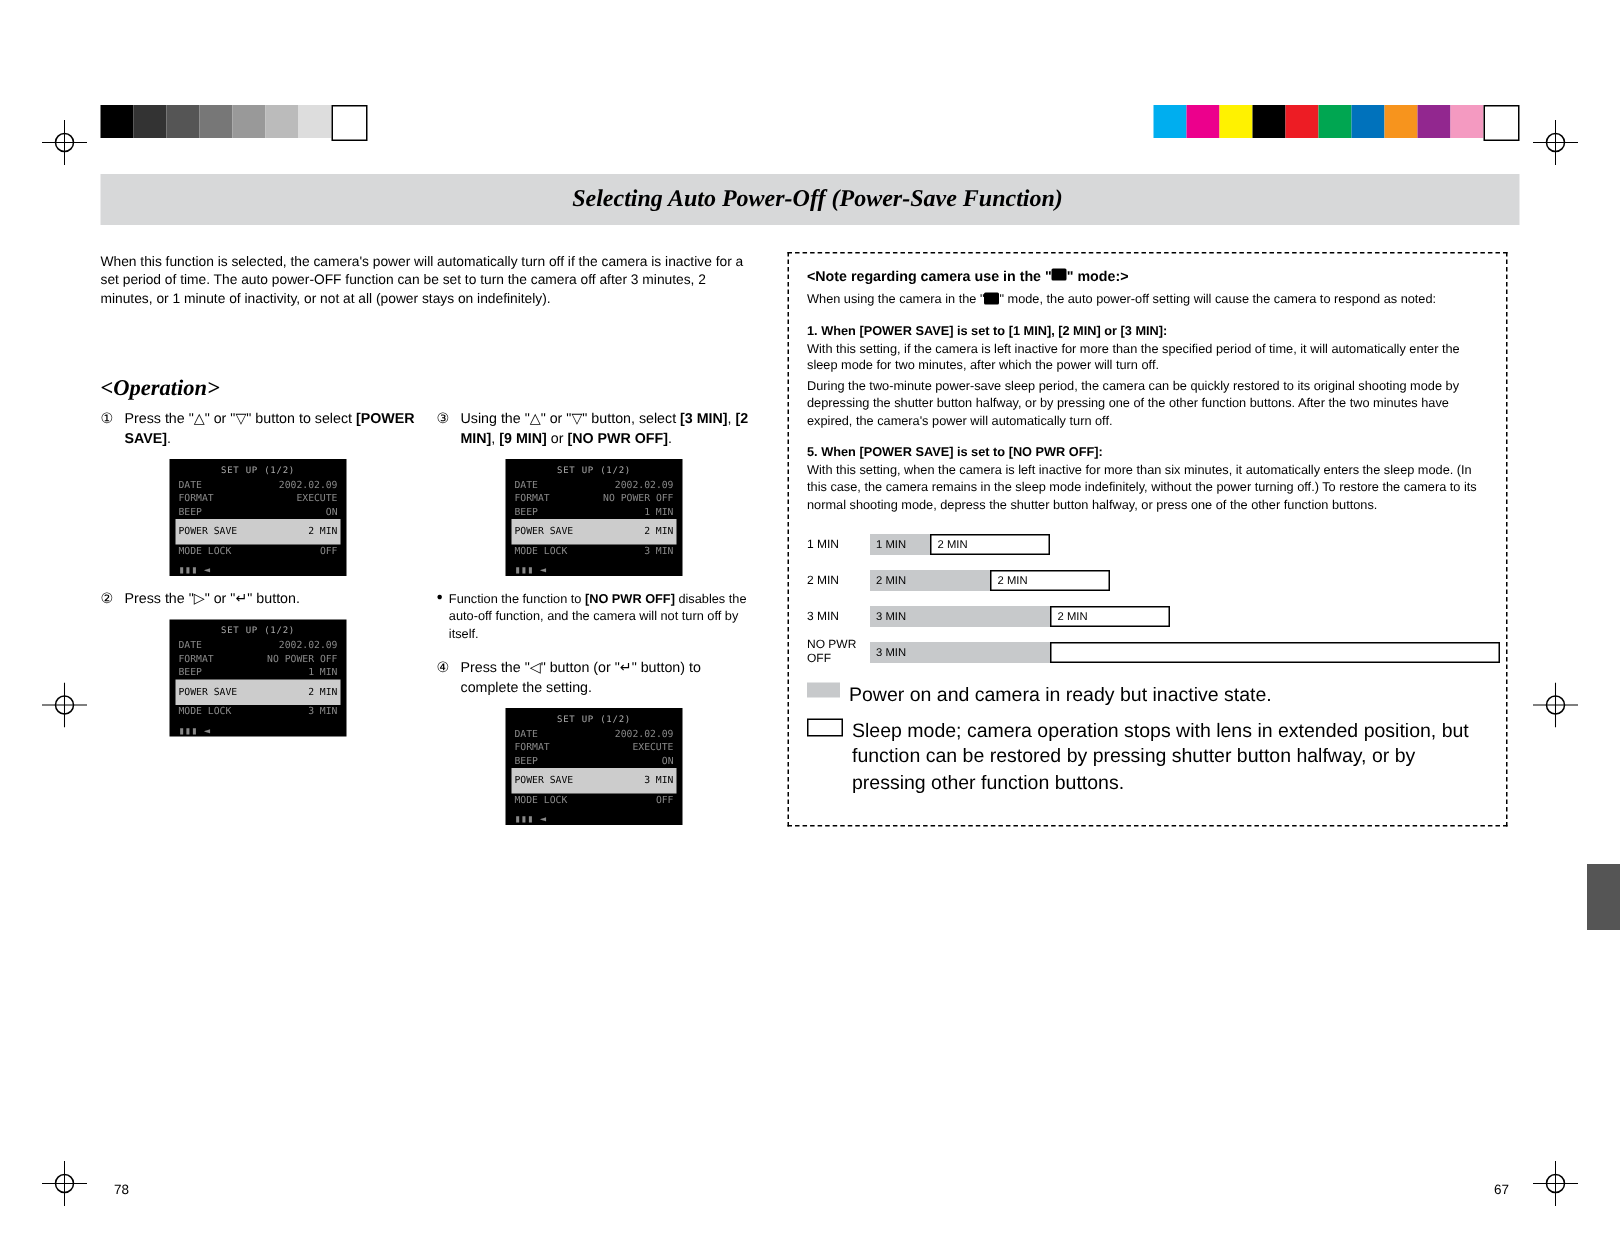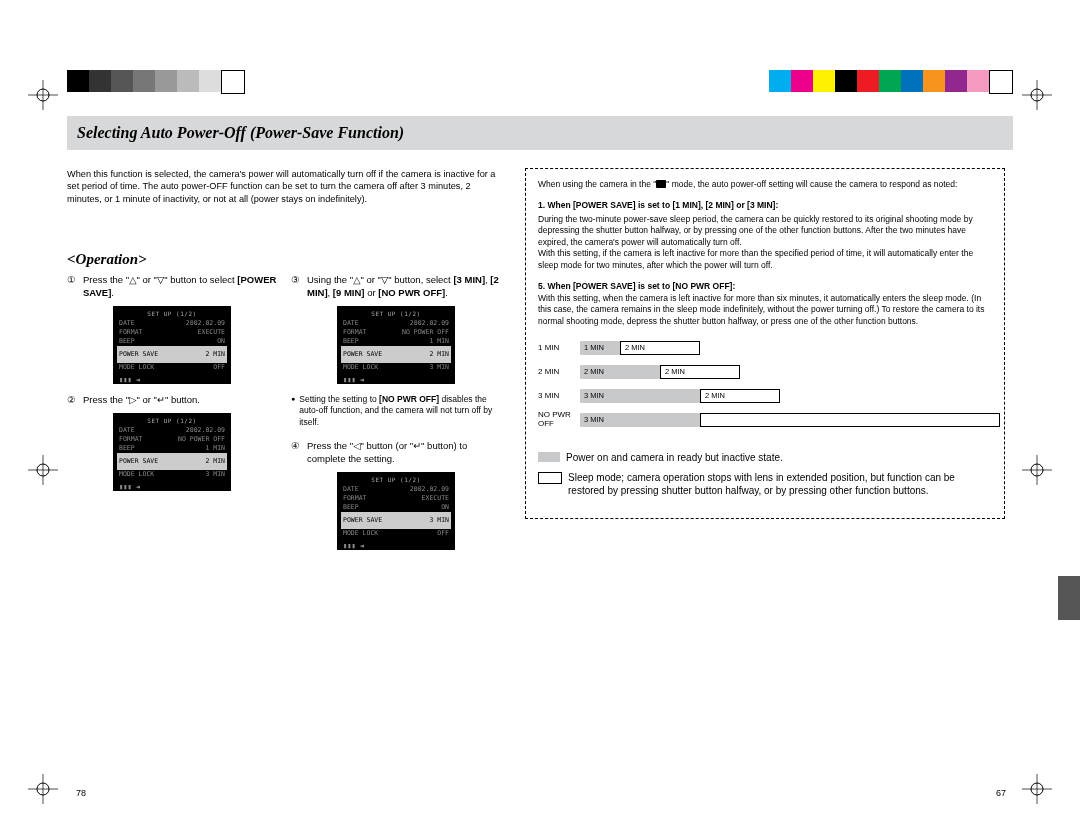--- a/index.html
+++ b/index.html
@@ -25,20 +25,21 @@
     margin-bottom: 24px;
   }
   .colorbar div { width: 22px; height:22px; border:0; }
   .title-band {
     background: #d7d8d9;
     height: 34px;
     display:flex;
     align-items:center;
     padding-left:10px;
     margin-bottom:18px;
+    justify-content:center;
   }
   .title-band span {
     font-style: italic;
     font-weight: bold;
     font-size: 16px;
     font-family: "Times New Roman", serif;
   }
   .columns {
     display:flex;
     gap:18px;
@@ -84,21 +85,21 @@
     display:inline-block; width:10px; height:8px; background:#000; border-radius:1px;
     vertical-align:middle; position:relative; top:-1px;
   }
   .nb-sub { font-weight:bold; margin-top:10px; font-size:8.5px;}
   .chart { margin-top:12px; }
   .chart-row { display:flex; align-items:center; height:18px; margin-bottom:6px;}
   .chart-lab { width:42px; font-size:8px; line-height:1.1;}
   .bar-area { position:relative; flex:1; height:14px; }
   .bar-a { position:absolute; height:14px; background:#c7c9cb; font-size:7.5px; display:flex; align-items:center; padding-left:4px; box-sizing:border-box; color:#000; }
   .bar-b { position:absolute; height:14px; border:0.5px solid #000; font-size:7.5px; display:flex; align-items:center; padding-left:4px; box-sizing:border-box; background:#fff;}
-  .legend { margin-top:22px; font-size:10px; }
+  .legend { margin-top:10px; font-size:13px; }
   .legend-row { display:flex; gap:6px; margin-bottom:6px; align-items:flex-start; }
   .sw { width:22px; height:10px; border:0.5px solid #000; flex-shrink:0; margin-top:1px;}
   .sw.grey { background:#c7c9cb; border:0;}
   .sw.white { background:#fff;}
   .sw.none { border:0; background:transparent; }
 
   .pagenums { position:absolute; bottom:36px; left:76px; width:930px; display:flex; justify-content:space-between; font-size:9px;}
   .reg-mark {
     position:absolute; width:30px; height:30px;
   }
@@ -266,21 +267,21 @@
                 <span class="v">2 MIN</span>
               </div>
               <div class="lcd-row">
                 <span>MODE LOCK</span>
                 <span class="v">3 MIN</span>
               </div>
               <div class="lcd-batt">▮▮▮ ◄</div>
             </div>
           <div class="bullet">
             <span class="b">●</span>
-            <span><span>Setting the setting to </span><span class="bold">[NO PWR OFF]</span><span> disables the auto-off function, and the camera will not turn off by itself.</span></span>
+            <span><span>Function the function to </span><span class="bold">[NO PWR OFF]</span><span> disables the auto-off function, and the camera will not turn off by itself.</span></span>
           </div>
           <div class="step" style="margin-top:12px">
             <span class="num">④</span>
             <span>Press the "◁" button (or "↵" button) to complete the setting.</span>
           </div>
           <div class="lcd" id="lcd4">
               <div class="lcd-title">SET UP (1/2)</div>
               <div class="lcd-row">
                 <span>DATE</span>
                 <span class="v">2002.02.09</span>
@@ -302,26 +303,29 @@
                 <span class="v">OFF</span>
               </div>
               <div class="lcd-batt">▮▮▮ ◄</div>
             </div>
         </div>
       </div>
     </div>
 
     <div class="rightcol">
       <div class="notebox">
+        <div class="nhead">
+          <span>&lt;Note regarding camera use in the "</span><span class="cam-icon"></span><span>" mode:&gt;</span>
+        </div>
         <div>
           <span>When using the camera in the "</span><span class="cam-icon"></span><span>" mode, the auto power-off setting will cause the camera to respond as noted:</span>
         </div>
         <div class="nb-sub">1. When [POWER SAVE] is set to [1 MIN], [2 MIN] or [3 MIN]:</div>
+        <div>With this setting, if the camera is left inactive for more than the specified period of time, it will automatically enter the sleep mode for two minutes, after which the power will turn off.</div>
         <div style="margin-top:2px">During the two-minute power-save sleep period, the camera can be quickly restored to its original shooting mode by depressing the shutter button halfway, or by pressing one of the other function buttons. After the two minutes have expired, the camera's power will automatically turn off.</div>
-        <div>With this setting, if the camera is left inactive for more than the specified period of time, it will automatically enter the sleep mode for two minutes, after which the power will turn off.</div>
         <div class="nb-sub">5. When [POWER SAVE] is set to [NO PWR OFF]:</div>
         <div>With this setting, when the camera is left inactive for more than six minutes, it automatically enters the sleep mode. (In this case, the camera remains in the sleep mode indefinitely, without the power turning off.) To restore the camera to its normal shooting mode, depress the shutter button halfway, or press one of the other function buttons.</div>
 
         <div class="chart" id="chart">
             <div class="chart-row">
               <div class="chart-lab">1 MIN</div>
               <div class="bar-area">
                 <div class="bar-a" style="left: 0px; width: 40px;">1 MIN</div>
                 <div class="bar-b" style="left: 40px; width: 80px;">2 MIN</div>
               </div>

